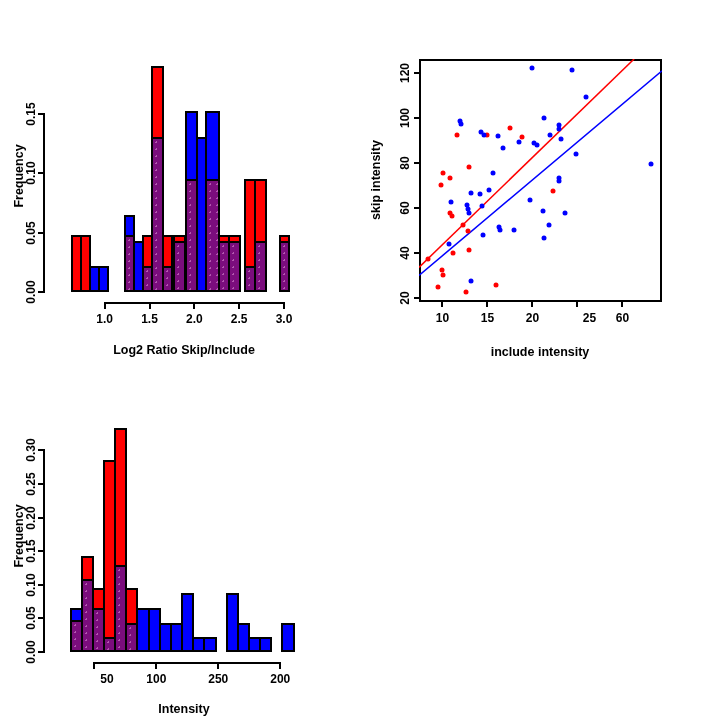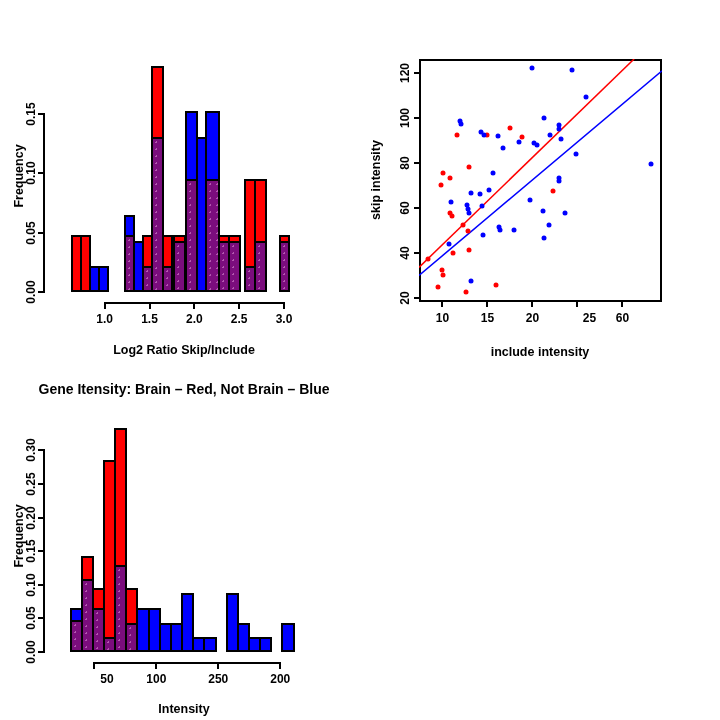--- a/index.html
+++ b/index.html
@@ -28,21 +28,20 @@
 <div id="fig">
 
   <div id="plot1"></div>
   <div class="xlab" style="left:184px;top:343px;text-align:right;">Log2 Ratio Skip/Include</div>
   <div class="ylab" style="left:19px;top:176px;">Frequency</div>
 
   <div id="plot2"></div>
   <div class="xlab" style="left:540px;top:345px;">include intensity</div>
   <div class="ylab" style="left:376px;top:180px;">skip intensity</div>
 
-  <div class="title" style="left:184px;top:381px;">Gene Itensity: Brain – Red, Not Brain – Blue</div>
   <div id="plot3"></div>
   <div class="xlab" style="left:184px;top:702px;">Intensity</div>
   <div class="ylab" style="left:19px;top:536px;">Frequency</div>
 
 
 <div class="axline" style="left: 103.718px; top: 302px; width: 181.286px; height: 2px;"></div>
     <div class="tick" style="left: 103.718px; top: 302px; width: 2px; height: 7px;"></div>
     <div class="tlx" style="left: 104.718px; top: 312px;">1.0</div>
     <div class="tick" style="left: 148.539px; top: 302px; width: 2px; height: 7px;"></div>
     <div class="tlx" style="left: 149.539px; top: 312px;">1.5</div>

